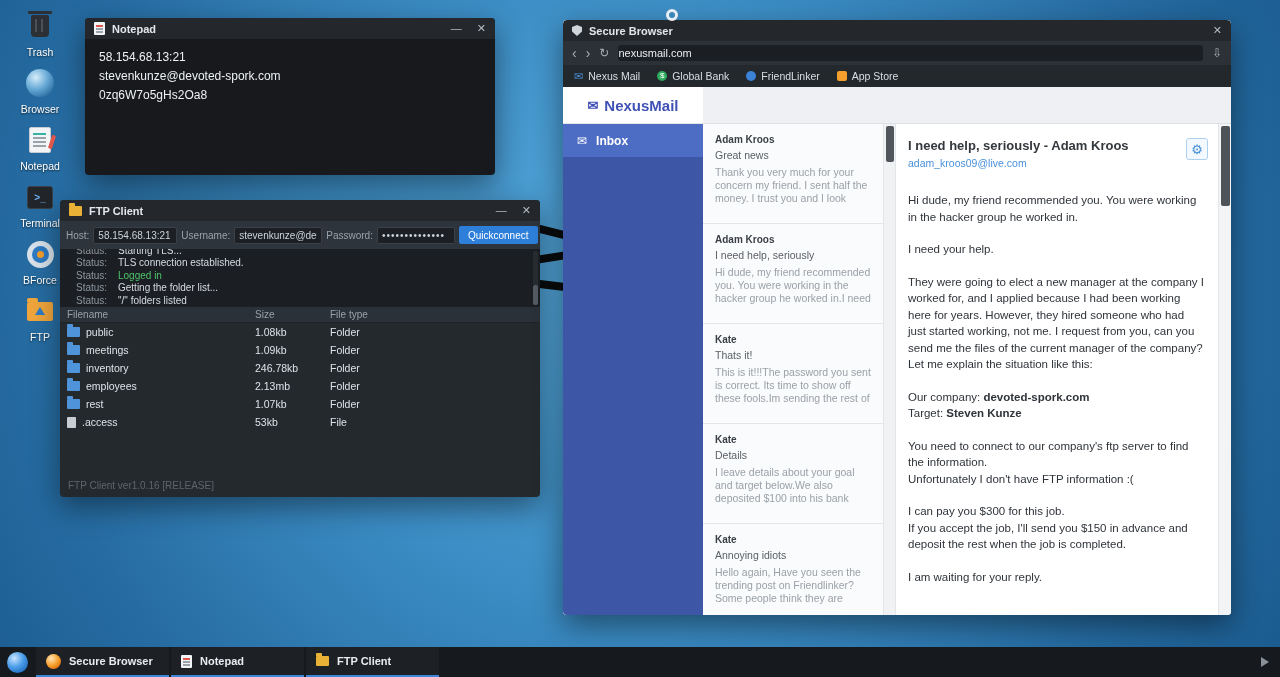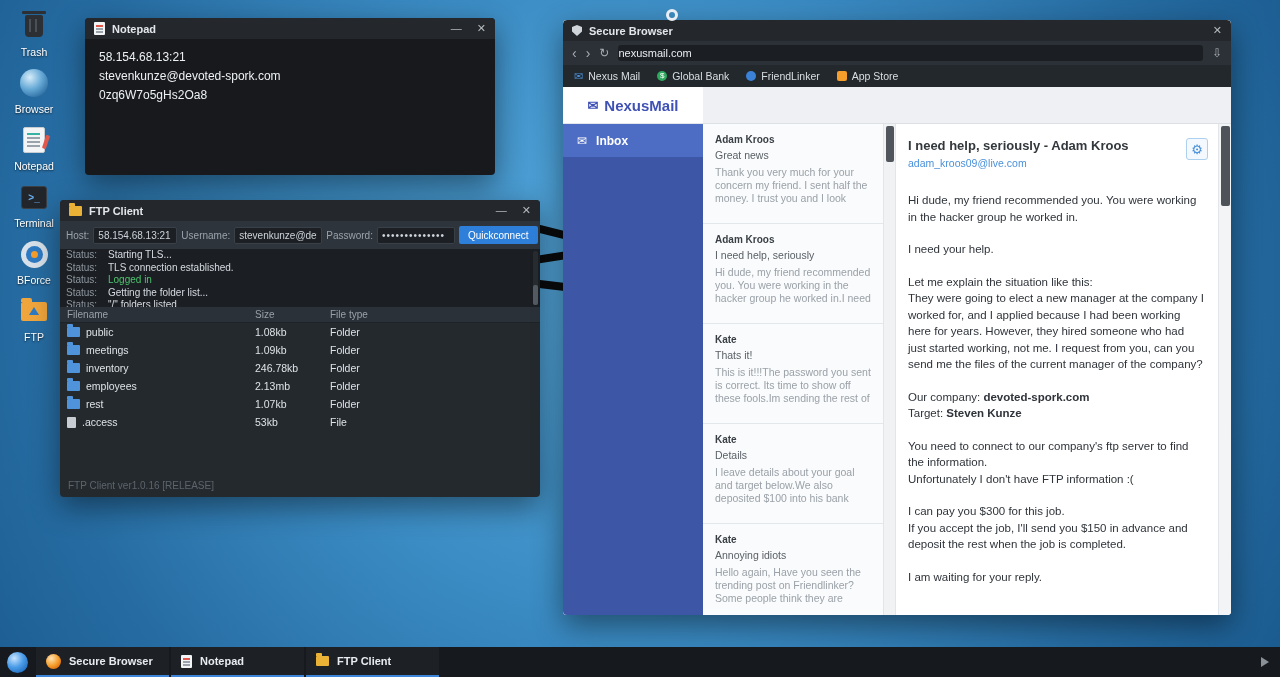--- a/index.html
+++ b/index.html
@@ -4,21 +4,21 @@
 <style>
   * { box-sizing:border-box; margin:0; padding:0; }
   html,body { width:1280px; height:677px; overflow:hidden; }
   body {
     font-family:"Liberation Sans", sans-serif;
     position:relative;
     background: radial-gradient(circle at 48% 42%, #55a8dc 0%, #3b8cc4 42%, #266ca2 75%, #1a5a8e 100%);
   }
 
   
-  .desk-icons { position:absolute; left:6px; top:10px; width:56px; display:flex; flex-direction:column; gap:9px; z-index:2; }
+  .desk-icons { position:absolute; left:12px; top:10px; width:56px; display:flex; flex-direction:column; gap:9px; z-index:2; }
   .desk-icon { display:flex; flex-direction:column; align-items:center; gap:4px; cursor:default; }
   .desk-icon .lbl { color:#fff; font-size:10.5px; text-shadow:0 1px 2px rgba(0,0,0,.65); }
   .ico-box { width:32px; height:32px; display:flex; align-items:center; justify-content:center; }
   .ico-trash { width:18px; height:22px; background:#2c3034; border-radius:2px 2px 4px 4px; position:relative; }
   .ico-trash::before { content:""; position:absolute; left:-3px; top:-4px; width:24px; height:3px; background:#2c3034; border-radius:1px; }
   .ico-trash::after { content:""; position:absolute; left:4px; top:4px; width:2px; height:13px; background:#4a5056; box-shadow:6px 0 0 #4a5056; }
   .ico-globe { width:28px; height:28px; border-radius:50%; background:radial-gradient(circle at 35% 30%, #d6ecfa, #66a9d6 45%, #1f5f94 90%); }
   .ico-note { width:22px; height:26px; background:#f2f4f6; border-radius:2px; position:relative; border:1px solid #c6ccd2; }
   .ico-note::before { content:""; position:absolute; left:3px; top:5px; width:13px; height:2px; background:#37b3a4; box-shadow:0 4px 0 #9aa2ab, 0 8px 0 #9aa2ab, 0 12px 0 #9aa2ab; }
   .ico-note::after { content:""; position:absolute; right:-4px; top:7px; width:4px; height:14px; background:#e2574c; transform:rotate(18deg); border-radius:1px; }
@@ -50,21 +50,21 @@
   #notepad-win { left:85px; top:18px; width:410px; height:157px; background:#17191d; }
   #notepad-win .content { padding:9px 14px; color:#eef1f4; font-size:12px; line-height:19px; }
 
   
   #ftp-win { left:60px; top:200px; width:480px; height:297px; background:#24292e; z-index:11; }
   .conn-bar { height:24px; background:#2e343b; display:flex; align-items:center; gap:4px; padding:14px 6px; }
   .conn-label { color:#9aa2ab; font-size:10px; white-space:nowrap; }
   .conn-input { background:#1c2025; border:1px solid #3a4047; color:#ccd2d8; font-size:10px; height:17px; padding:0 4px; border-radius:2px; font-family:"Liberation Sans",sans-serif; }
   #host-input{width:84px;} #user-input{width:88px;} #pass-input{width:78px; letter-spacing:1px;}
   .quickconnect { margin-left:auto; background:#2d7fd9; color:#fff; border:none; font-size:10px; height:18px; padding:0 9px; border-radius:2px; font-family:"Liberation Sans",sans-serif; cursor:pointer; }
-  .status-box { height:58px; background:#1b1f24; padding:0 6px; display:flex; flex-direction:column; justify-content:space-between; overflow:hidden; position:relative; }
+  .status-box { height:58px; background:#1b1f24; padding:0 16px; display:flex; flex-direction:column; justify-content:flex-end; overflow:hidden; position:relative; }
   .status-line { font-size:10px; line-height:12.5px; color:#d6dbe1; }
   .st-label { color:#8d959d; display:inline-block; width:42px; }
   .st-green { color:#4dc36b; }
   .status-scroll { position:absolute; right:2px; top:2px; bottom:2px; width:5px; background:#272c31; border-radius:2px; }
   .status-thumb { position:absolute; right:0; bottom:0; width:5px; height:20px; background:#545b62; border-radius:2px; }
   .ftp-table-head { height:16px; background:#2b3138; display:flex; align-items:center; color:#98a0a9; font-size:10px; border-bottom:1px solid #1e2328; }
   .col-name { width:195px; padding-left:7px; display:flex; align-items:center; gap:6px; }
   .col-size { width:75px; }
   .col-type { flex:1; }
   .ftp-row { height:18px; display:flex; align-items:center; color:#dde2e7; font-size:10.5px; cursor:default; }
@@ -362,22 +362,22 @@
             <span>⚙</span>
           </div>
         <div class="mc-body">
           <div class="pgroup">
               <div>Hi dude, my friend recommended you. You were working in the hacker group he worked in.</div>
             </div>
           <div class="pgroup">
               <div>I need your help.</div>
             </div>
           <div class="pgroup">
+            <div>They were going to elect a new manager at the company I worked for, and I applied because I had been working here for years. However, they hired someone who had just started working, not me. I request from you, can you send me the files of the current manager of the company?</div>
             <div>Let me explain the situation like this:</div>
-            <div>They were going to elect a new manager at the company I worked for, and I applied because I had been working here for years. However, they hired someone who had just started working, not me. I request from you, can you send me the files of the current manager of the company?</div>
           </div>
           <div class="pgroup">
             <div><span>Our company: </span><b>devoted-spork.com</b></div>
             <div><span>Target: </span><b>Steven Kunze</b></div>
           </div>
           <div class="pgroup">
             <div>You need to connect to our company's ftp server to find the information.</div>
             <div>Unfortunately I don't have FTP information :(</div>
           </div>
           <div class="pgroup">

